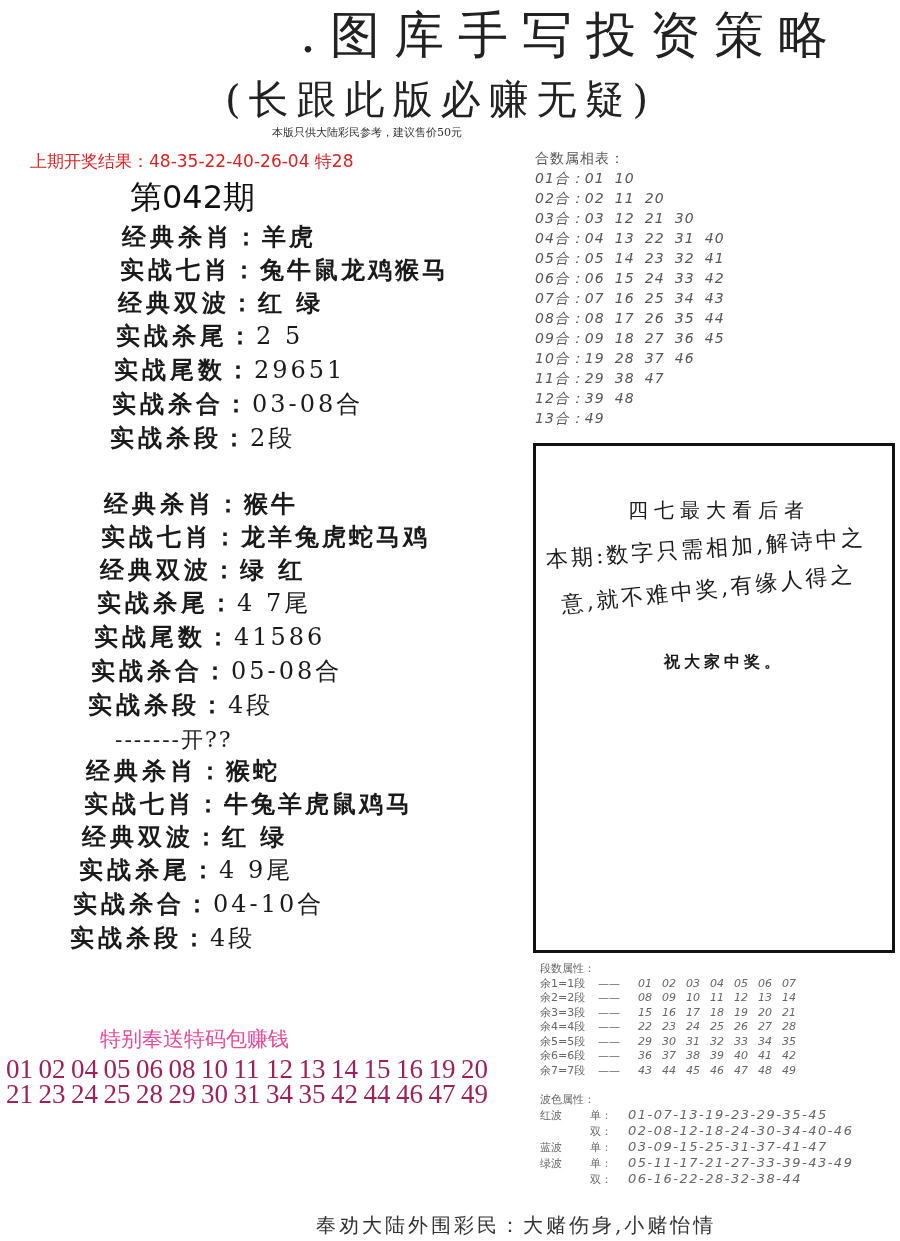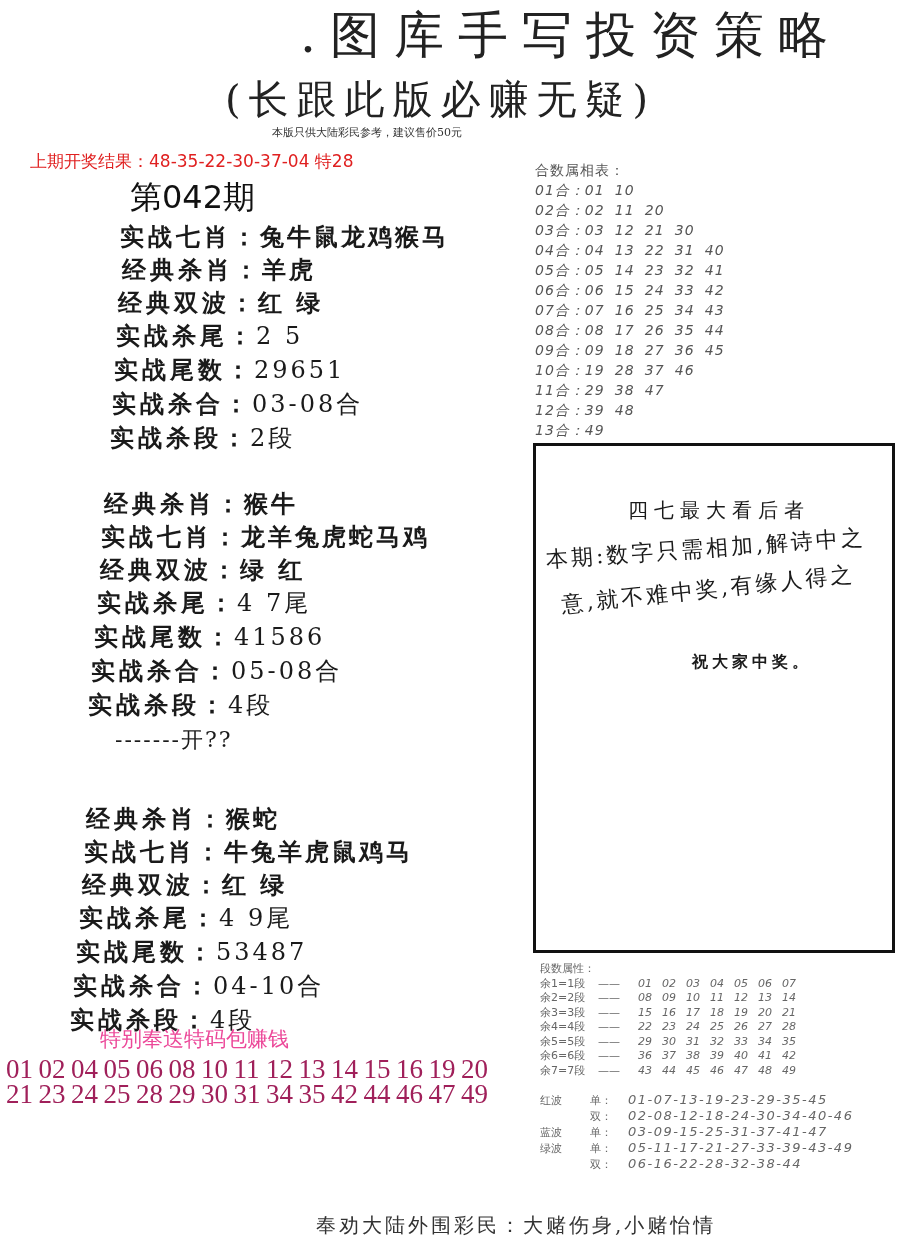--- a/index.html
+++ b/index.html
@@ -10,29 +10,29 @@
   .subtitle { left: 225px; top: 72px; font-size: 40px; letter-spacing: 8px; color: #222; white-space: nowrap; }
   .note { left: 272px; top: 125px; font-size: 11px; color: #333; white-space: nowrap; }
   .last-result { left: 30px; top: 150px; font-size: 17px; color: #e02020; font-family: "DejaVu Sans", sans-serif; white-space: nowrap; }
   .period { left: 130px; top: 176px; font-size: 32px; font-family: "DejaVu Sans", sans-serif; color: #111; white-space: nowrap; }
   .pred { font-size: 24px; font-weight: bold; letter-spacing: 4px; white-space: nowrap; line-height: 33px; }
   .pred .lbl { display: inline-block; }
   .pred .val { font-weight: normal; letter-spacing: 3px; }
   .pred .val.b { font-weight: bold; }
   .divider { left: 115px; top: 725px; font-size: 22px; letter-spacing: 2px; white-space: nowrap; }
 
-  .he-table { left: 535px; top: 160px; font-family: "DejaVu Sans", sans-serif; font-style: italic; font-size: 14px; color: #555; line-height: 20px; }
+  .he-table { left: 535px; top: 148px; font-family: "DejaVu Sans", sans-serif; font-style: italic; font-size: 14px; color: #555; line-height: 20px; }
   .he-table .row { white-space: nowrap; letter-spacing: 1px; }
   .he-table .row span.n { display: inline-block; width: 30px; }
 
   .poem-box { left: 533px; top: 443px; width: 362px; height: 510px; border: 3px solid #111; border-right-width: 3px; box-sizing: border-box; }
   .poem-title { left: 628px; top: 497px; font-size: 20px; letter-spacing: 6px; white-space: nowrap; }
   .poem-l1 { left: 545px; top: 545px; font-size: 22px; letter-spacing: 3px; white-space: nowrap; transform: rotate(-4deg); transform-origin: left top; }
   .poem-l2 { left: 560px; top: 590px; font-size: 22px; letter-spacing: 3px; white-space: nowrap; transform: rotate(-6deg); transform-origin: left top; }
-  .poem-bless { left: 692px; top: 652px; font-size: 16px; font-weight: bold; letter-spacing: 4px; white-space: nowrap; }
+  .poem-bless { left: 664px; top: 652px; font-size: 16px; font-weight: bold; letter-spacing: 4px; white-space: nowrap; }
 
   .special-title { left: 100px; top: 1025px; font-size: 21px; color: #ec4899; white-space: nowrap; font-family: "DejaVu Sans", sans-serif; }
   .special-nums { left: 6px; top: 1057px; font-size: 27px; color: #a0205a; line-height: 25px; letter-spacing: 0px; white-space: nowrap; font-family: "Liberation Serif", serif; }
   .special-nums .num { display: inline-block; width: 32.5px; text-align: left; }
 
   .seg-table { left: 540px; top: 962px; font-size: 11px; color: #666; line-height: 14.5px; font-family: "DejaVu Sans", sans-serif; }
   .seg-table .row { white-space: nowrap; }
   .seg-table .k { display: inline-block; width: 58px; }
   .seg-table .dash { display: inline-block; width: 40px; }
   .seg-table .n { display: inline-block; width: 24px; font-style: italic; }
@@ -45,51 +45,50 @@
 
   .footer { left: 316px; top: 1212px; font-size: 20px; letter-spacing: 3px; color: #333; white-space: nowrap; }
 </style>
 </head>
 <body>
 
 <div class="abs title">.图库手写投资策略</div>
 <div class="abs subtitle">(长跟此版必赚无疑)</div>
 <div class="abs note">本版只供大陆彩民参考，建议售价50元</div>
 
-<div class="abs last-result">上期开奖结果：48-35-22-30-37-04 特28</div>
+<div class="abs last-result">上期开奖结果：48-35-22-40-26-04 特28</div>
 <div class="abs period">第042期</div>
 
 <div class="abs pred" style="left:118px; top:220px;">
+  <div style="margin-left:4px"><span class="lbl">经典杀肖：</span><span class="val b">羊虎</span></div>
   <div style="margin-left:2px"><span class="lbl">实战七肖：</span><span class="val b">兔牛鼠龙鸡猴马</span></div>
-  <div style="margin-left:4px"><span class="lbl">经典杀肖：</span><span class="val b">羊虎</span></div>
   <div style="margin-left:0px"><span class="lbl">经典双波：</span><span class="val b">红 绿</span></div>
   <div style="margin-left:-2px"><span class="lbl">实战杀尾：</span><span class="val">2 5</span></div>
   <div style="margin-left:-4px"><span class="lbl">实战尾数：</span><span class="val">29651</span></div>
   <div style="margin-left:-6px"><span class="lbl">实战杀合：</span><span class="val">03-08合</span></div>
   <div style="margin-left:-8px"><span class="lbl">实战杀段：</span><span class="val">2段</span></div>
 </div>
 
 <div class="abs pred" style="left:100px; top:487px;">
   <div style="margin-left:4px"><span class="lbl">经典杀肖：</span><span class="val b">猴牛</span></div>
   <div style="margin-left:1px"><span class="lbl">实战七肖：</span><span class="val b">龙羊兔虎蛇马鸡</span></div>
   <div style="margin-left:0px"><span class="lbl">经典双波：</span><span class="val b">绿 红</span></div>
   <div style="margin-left:-3px"><span class="lbl">实战杀尾：</span><span class="val">4 7尾</span></div>
   <div style="margin-left:-6px"><span class="lbl">实战尾数：</span><span class="val">41586</span></div>
   <div style="margin-left:-9px"><span class="lbl">实战杀合：</span><span class="val">05-08合</span></div>
   <div style="margin-left:-12px"><span class="lbl">实战杀段：</span><span class="val">4段</span></div>
 </div>
 
 <div class="abs divider">-------开??</div>
 
-<div class="abs pred" style="left:82px; top:754px;margin-top:48px;">
+<div class="abs pred" style="left:82px; top:754px;">
   <div style="margin-left:4px"><span class="lbl">经典杀肖：</span><span class="val b">猴蛇</span></div>
   <div style="margin-left:2px"><span class="lbl">实战七肖：</span><span class="val b">牛兔羊虎鼠鸡马</span></div>
   <div style="margin-left:0px"><span class="lbl">经典双波：</span><span class="val b">红 绿</span></div>
   <div style="margin-left:-3px"><span class="lbl">实战杀尾：</span><span class="val">4 9尾</span></div>
-  <div style="margin-left:-6px"><span class="lbl">实战尾数：</span><span class="val">53487</span></div>
   <div style="margin-left:-9px"><span class="lbl">实战杀合：</span><span class="val">04-10合</span></div>
   <div style="margin-left:-12px"><span class="lbl">实战杀段：</span><span class="val">4段</span></div>
 </div>
 
 <div class="abs he-table">
   <div class="row" style="font-style:normal">合数属相表：</div>
   <div id="he-rows">
       <div class="row"><span>01合：</span><span class="n">01</span><span class="n">10</span></div>
       <div class="row"><span>02合：</span><span class="n">02</span><span class="n">11</span><span class="n">20</span></div>
       <div class="row"><span>03合：</span><span class="n">03</span><span class="n">12</span><span class="n">21</span><span class="n">30</span></div>
@@ -125,20 +124,21 @@
       <div class="row"><span class="k">余2=2段</span><span class="dash">——</span><span class="n">08</span><span class="n">09</span><span class="n">10</span><span class="n">11</span><span class="n">12</span><span class="n">13</span><span class="n">14</span></div>
       <div class="row"><span class="k">余3=3段</span><span class="dash">——</span><span class="n">15</span><span class="n">16</span><span class="n">17</span><span class="n">18</span><span class="n">19</span><span class="n">20</span><span class="n">21</span></div>
       <div class="row"><span class="k">余4=4段</span><span class="dash">——</span><span class="n">22</span><span class="n">23</span><span class="n">24</span><span class="n">25</span><span class="n">26</span><span class="n">27</span><span class="n">28</span></div>
       <div class="row"><span class="k">余5=5段</span><span class="dash">——</span><span class="n">29</span><span class="n">30</span><span class="n">31</span><span class="n">32</span><span class="n">33</span><span class="n">34</span><span class="n">35</span></div>
       <div class="row"><span class="k">余6=6段</span><span class="dash">——</span><span class="n">36</span><span class="n">37</span><span class="n">38</span><span class="n">39</span><span class="n">40</span><span class="n">41</span><span class="n">42</span></div>
       <div class="row"><span class="k">余7=7段</span><span class="dash">——</span><span class="n">43</span><span class="n">44</span><span class="n">45</span><span class="n">46</span><span class="n">47</span><span class="n">48</span><span class="n">49</span></div>
     </div>
 </div>
 
 <div class="abs wave-table">
+  <div class="row">波色属性：</div>
   <div id="wave-rows">
       <div class="row"><span class="c">红波</span><span class="p">单：</span><span class="v">01-07-13-19-23-29-35-45</span></div>
       <div class="row"><span class="c"></span><span class="p">双：</span><span class="v">02-08-12-18-24-30-34-40-46</span></div>
       <div class="row"><span class="c">蓝波</span><span class="p">单：</span><span class="v">03-09-15-25-31-37-41-47</span></div>
       <div class="row"><span class="c">绿波</span><span class="p">单：</span><span class="v">05-11-17-21-27-33-39-43-49</span></div>
       <div class="row"><span class="c"></span><span class="p">双：</span><span class="v">06-16-22-28-32-38-44</span></div>
     </div>
 </div>
 
 <div class="abs footer">奉劝大陆外围彩民：大赌伤身,小赌怡情</div>

